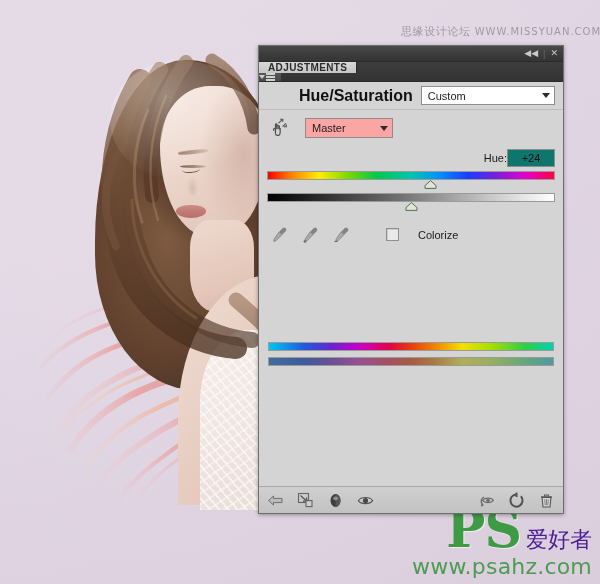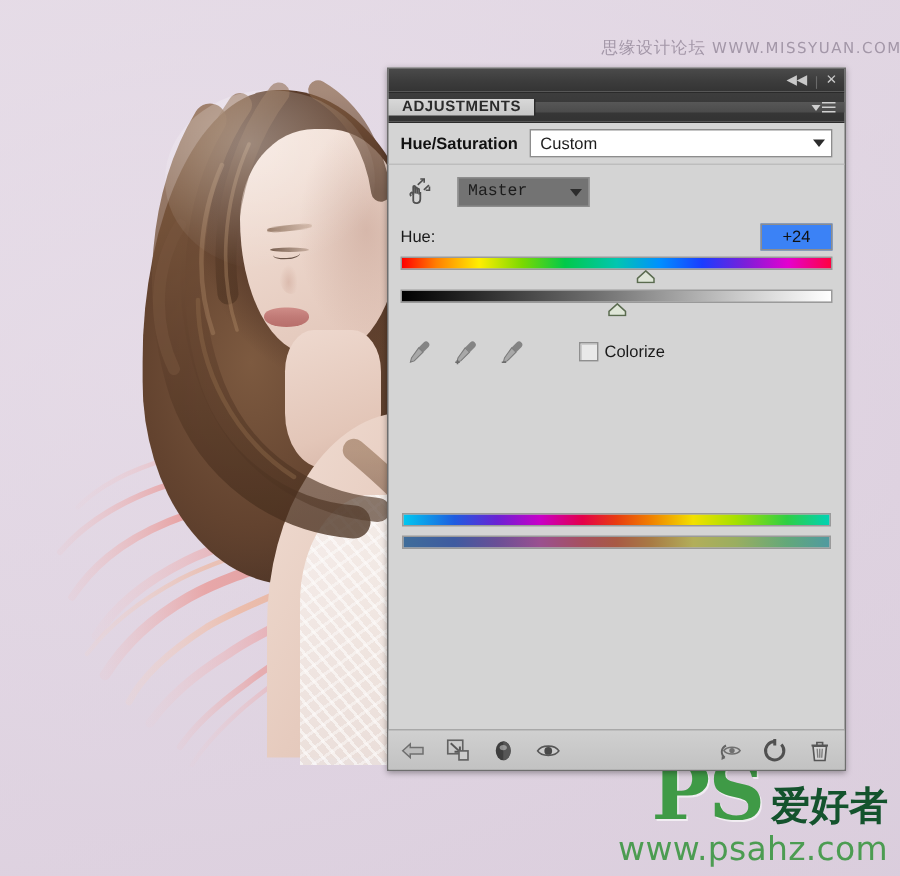--- a/index.html
+++ b/index.html
@@ -79,21 +79,21 @@
     font-family:"DejaVu Sans",sans-serif;
   }
   #watermark-top .en{font-size:10px;letter-spacing:1px;}
   #logo-bottom{position:absolute;right:8px;bottom:6px;text-align:right;line-height:1;}
   #logo-bottom .ps{
     font-family:"DejaVu Serif",serif;font-weight:bold;font-size:52px;
     color:#3f9a46;letter-spacing:-1px;
     text-shadow:1px 1px 0 rgba(255,255,255,.6);
   }
   #logo-bottom .cn{
-    font-family:"DejaVu Sans",sans-serif;font-weight:bold;font-size:26px;color:#14532d;
+    font-family:"DejaVu Sans",sans-serif;font-weight:normal;font-size:22px;color:#4c1d95;
     margin-left:5px;
   }
   #logo-bottom .url{
     font-family:"DejaVu Sans",sans-serif;font-size:22px;color:#4c9c52;margin-top:1px;
     letter-spacing:.2px;
   }
   
   #adjustments-panel{
     position:absolute;left:258px;top:45px;width:304px;height:467px;
     background:#d4d4d4;
@@ -105,72 +105,73 @@
     height:15px;
     background:linear-gradient(180deg,#4a4a4a 0%,#3c3c3c 55%,#343434 100%);
     border-bottom:1px solid #2a2a2a;
     display:flex;align-items:center;justify-content:flex-end;gap:5px;padding-right:5px;
   }
   .tb-btn{color:#c9c9c9;font-size:9px;line-height:1;cursor:default;}
   .tb-sep{color:#6a6a6a;font-size:9px;}
   .panel-tabbar{
     height:19px;
     background:linear-gradient(180deg,#3d3d3d 0%,#333 100%);
-    display:flex;align-items:center;position:relative;
+    display:flex;align-items:flex-start;position:relative;
     border-bottom:1px solid #2b2b2b;
+    flex-direction:column;
   }
   .panel-tab{
     display:flex;align-items:center;padding:0 9px;
     background:linear-gradient(180deg,#d8d8d8 0%,#c6c6c6 100%);
     color:#2b2b2b;font-size:10px;font-weight:bold;letter-spacing:.4px;
     border-right:1px solid #2b2b2b;
   }
   .tabbar-rest{flex:1;background:linear-gradient(180deg,#575757 0%,#4b4b4b 100%);
     display:flex;align-items:center;justify-content:flex-end;padding-right:6px;}
   .panel-menu-icon{display:flex;align-items:center;gap:1px;}
   .pm-caret{width:0;height:0;border-left:3px solid transparent;border-right:3px solid transparent;
     border-top:4px solid #d0d0d0;}
   .pm-lines{display:flex;flex-direction:column;gap:1.5px;}
   .pm-lines i{display:block;width:9px;height:1.5px;background:#d0d0d0;}
   .panel-body{padding:0 8px;}
   .preset-row{
     display:flex;align-items:center;gap:8px;height:27px;
     border-bottom:1px solid #bdbdbd;margin:0 -8px;padding:0 8px;
   }
-  .preset-label{font-size:11px;font-weight:bold;color:#111;}
+  .preset-label{font-size:16px;font-weight:bold;color:#111;margin-left:32px;}
   .preset-select{
     flex:1;height:17px;background:#fff;border:1px solid #8d8d8d;
     display:flex;align-items:center;justify-content:space-between;padding:0 4px 0 6px;
     font-size:11px;color:#1c1c1c;
   }
   .caret-down{width:0;height:0;border-left:4px solid transparent;border-right:4px solid transparent;
     border-top:5px solid #2c2c2c;}
   .tool-row{display:flex;align-items:center;gap:16px;padding:8px 0 6px 2px;}
   .otm-icon{width:20px;height:20px;opacity:.85;}
   .channel-select{
-    width:76px;height:18px;background:#737373;border:1px solid #8d8d8d;
+    width:76px;height:18px;background:#fca5a5;border:1px solid #8d8d8d;
     display:flex;align-items:center;justify-content:space-between;padding:0 4px 0 6px;
-    font-size:11px;color:#1c1c1c;font-family:Liberation Mono, monospace;
+    font-size:11px;color:#1c1c1c;
   }
   .slider-group{margin-top:5px;}
-  .slider-head{display:flex;align-items:center;justify-content:space-between;height:18px;gap:28px;}
+  .slider-head{display:flex;align-items:center;justify-content:flex-end;height:18px;}
   .slider-label{font-size:11px;color:#1a1a1a;}
   .slider-value{
-    width:46px;height:16px;background:#3b82f6;border:1px solid #8d8d8d;
+    width:46px;height:16px;background:#0f766e;border:1px solid #8d8d8d;
     text-align:center;font-size:11px;line-height:16px;color:#111;
   }
   .slider-track-wrap{position:relative;margin-top:4px;height:17px;}
   .slider-track{height:9px;border:1px solid #9a9a9a;box-sizing:border-box;}
   .slider-thumb{
     position:absolute;top:9px;width:13px;height:9px;margin-left:-6px;
   }
   .slider-thumb svg{display:block;}
   .eyedrop-row{display:flex;align-items:center;gap:14px;margin-top:16px;padding-left:4px;}
   .eyedrop{width:17px;height:17px;opacity:.75;}
-  .colorize-wrap{display:flex;align-items:center;gap:4px;margin-left:22px;}
+  .colorize-wrap{display:flex;align-items:center;gap:19px;margin-left:22px;}
   .checkbox{
     width:11px;height:11px;background:#e9e9e9;border:1px solid #8f8f8f;
     box-shadow:inset 1px 1px 0 rgba(0,0,0,.12);
   }
   .colorize-label{font-size:11px;color:#1a1a1a;}
   .spectrum-wrap{position:absolute;left:9px;right:9px;top:296px;}
   .spectrum-bar{height:9px;border:1px solid #9a9a9a;box-sizing:border-box;}
   .spectrum-gap{height:6px;}
   .panel-footer{
     position:absolute;left:0;right:0;bottom:0;height:26px;

